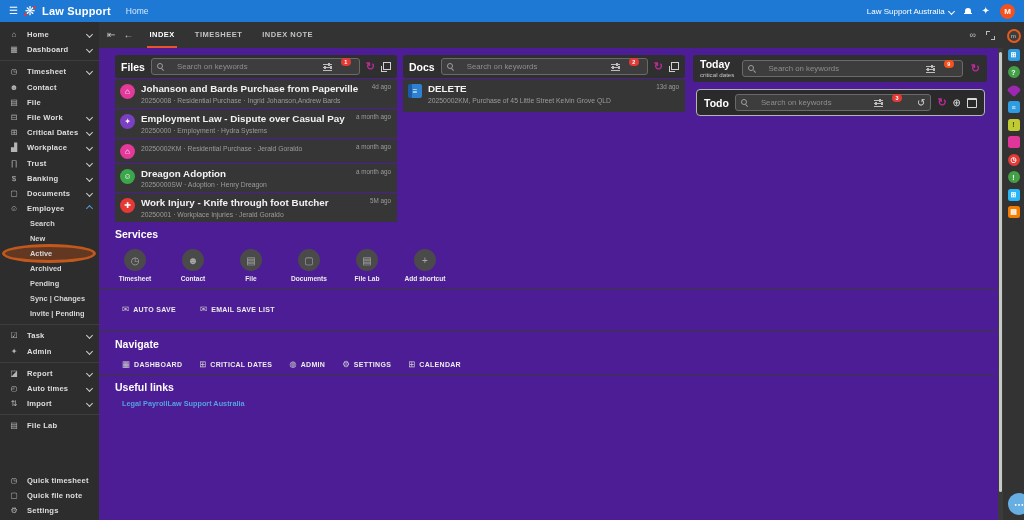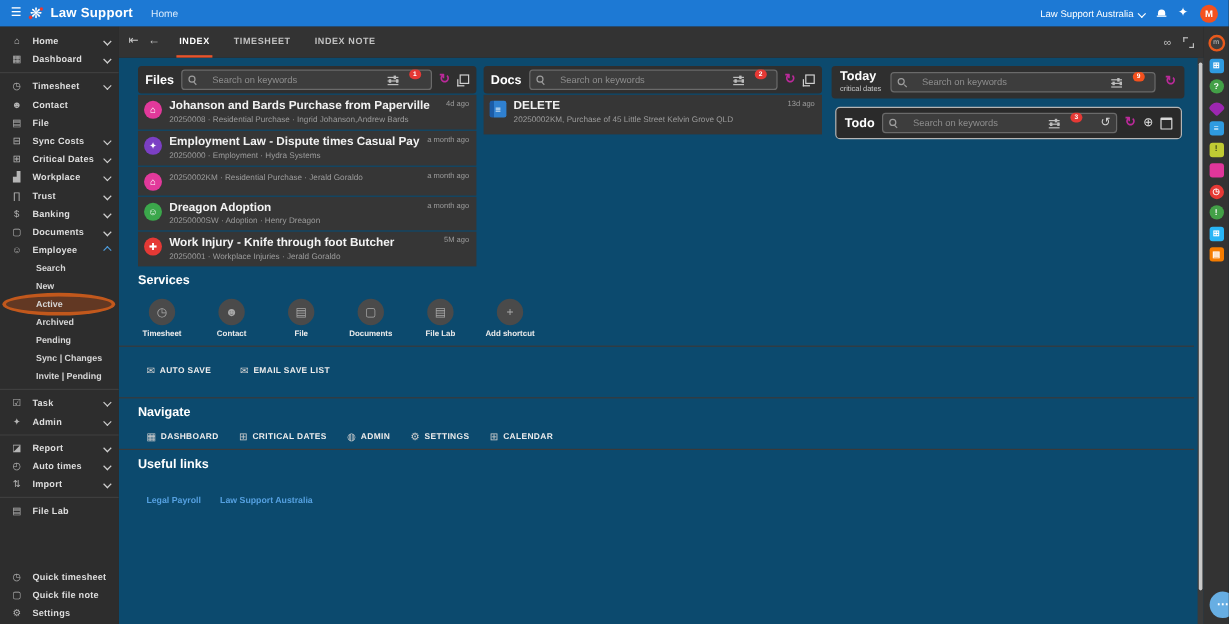--- a/index.html
+++ b/index.html
@@ -61,21 +61,21 @@
   .ricon{width:12px;height:12px;border-radius:2.5px;display:flex;align-items:center;justify-content:center;
          font-size:7px;font-weight:bold;color:#fff;flex:0 0 auto}
   .ricon.round{border-radius:50%}
   .ricon.tag{transform:rotate(-45deg);border-radius:2px 6px 2px 2px;width:10px;height:10px;margin:1px 0}
   .ricon.ring{width:10px;height:10px;border-radius:50%;border:2px solid #e8591c;background:#3d3d3d;color:#9e9e9e;font-size:6px}
   .ricon.darktext{color:#37421a}
   .fab{position:absolute;right:-6px;bottom:5px;width:22px;height:22px;border-radius:50%;background:#67aee3;color:#fff;
        display:flex;align-items:center;justify-content:center;font-size:10px;font-weight:bold;z-index:9}
 
   
-  .main{position:absolute;left:99px;top:48px;right:21px;bottom:0;background:#0c4a6e}
+  .main{position:absolute;left:99px;top:48px;right:21px;bottom:0;background:#4c1d95}
   .scrollbar{position:absolute;right:0;top:0;bottom:0;width:5px;background:#3b3b3b}
   .scroll-thumb{position:absolute;left:1px;top:4px;width:3px;height:440px;background:#c9c9c9;border-radius:2px}
 
   .panel{position:absolute}
   .panel-header{display:flex;align-items:center;gap:6px;background:#2f2f2f;border-radius:3px;height:23px;
                 padding:0 6px;box-sizing:border-box}
   .panel-title{font-size:10.5px;font-weight:bold;color:#fff;flex:0 0 auto}
   .searchbox{display:flex;align-items:center;gap:12px;background:#3d3d3d;border:1px solid #6a6a6a;border-radius:3px;
              height:17px;padding:0 5px;box-sizing:border-box;flex:1;min-width:0}
   .searchbox input{flex:1;background:transparent;border:0;outline:0;color:#ddd;font-size:7.8px;
@@ -121,21 +121,21 @@
   .services-row{display:flex;gap:18px;margin-top:9px}
   .svc{display:flex;flex-direction:column;align-items:center;width:40px;flex:0 0 auto}
   .svc-circle{width:22px;height:22px;border-radius:50%;background:#4a4a4a;color:#a8a8a8;display:flex;
               align-items:center;justify-content:center;font-size:10px}
   .svc-label{margin-top:4px;font-size:6.6px;font-weight:bold;color:#ececec;white-space:nowrap}
   .btn-row{display:flex;gap:24px;margin-top:10px;margin-left:7px}
   .btn-row.tight{gap:17px}
   .flatbtn{display:flex;align-items:center;gap:4px;flex:0 0 auto}
   .flatbtn-icon{color:#cfcfcf;font-size:8.5px;line-height:1}
   .flatbtn-label{font-size:7px;font-weight:bold;color:#ececec;letter-spacing:.3px;white-space:nowrap}
-  .links-row{display:flex;gap:16px;margin-top:19px;margin-left:7px}
+  .links-row{display:flex;margin-top:6px;margin-left:7px}
   .ulink{font-size:7.3px;font-weight:bold;color:#55a0e0;white-space:nowrap}
   .divider-h{position:absolute;left:0;right:8px;height:1px;background:#3a3a3a}
 </style>
 </head>
 <body>
 
 <header class="topbar">
   <span class="hamburger">☰</span>
   <span class="logo">❋</span>
   <span class="appname">Law Support</span>
@@ -172,21 +172,21 @@
       <div class="sb-item">
         <span class="sb-icon">☻</span>
         <span class="sb-label">Contact</span>
       </div>
       <div class="sb-item">
         <span class="sb-icon">▤</span>
         <span class="sb-label">File</span>
       </div>
       <div class="sb-item">
         <span class="sb-icon">⊟</span>
-        <span class="sb-label">Sync Costs</span>
+        <span class="sb-label">File Work</span>
         <span class="chev down"></span>
       </div>
       <div class="sb-item">
         <span class="sb-icon">⊞</span>
         <span class="sb-label">Critical Dates</span>
         <span class="chev down"></span>
       </div>
       <div class="sb-item">
         <span class="sb-icon">▟</span>
         <span class="sb-label">Workplace</span>
@@ -333,21 +333,21 @@
           <span class="frow-icon" style="background: rgb(226, 57, 155);">⌂</span>
           <div class="frow-body">
             <div class="frow-title">Johanson and Bards Purchase from Paperville</div>
             <div class="frow-meta">20250008 · Residential Purchase · Ingrid Johanson,Andrew Bards</div>
           </div>
           <span class="frow-time">4d ago</span>
         </div>
         <div class="frow">
           <span class="frow-icon" style="background: rgb(123, 63, 196);">✦</span>
           <div class="frow-body">
-            <div class="frow-title">Employment Law - Dispute times Casual Pay</div>
+            <div class="frow-title">Employment Law - Dispute over Casual Pay</div>
             <div class="frow-meta">20250000 · Employment · Hydra Systems</div>
           </div>
           <span class="frow-time">a month ago</span>
         </div>
         <div class="frow">
           <span class="frow-icon" style="background: rgb(226, 57, 155);">⌂</span>
           <div class="frow-body">
             <div class="frow-meta">20250002KM · Residential Purchase · Jerald Goraldo</div>
           </div>
           <span class="frow-time">a month ago</span>

